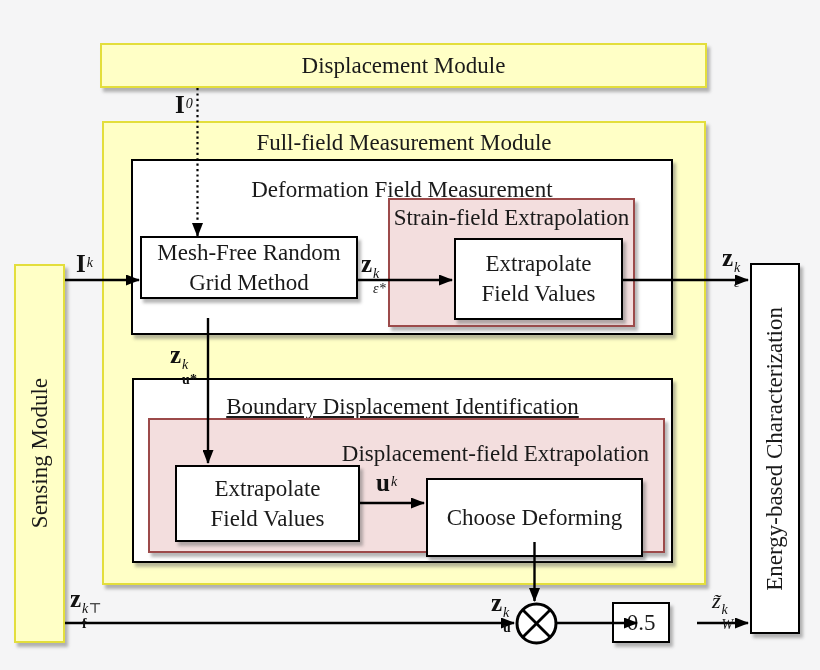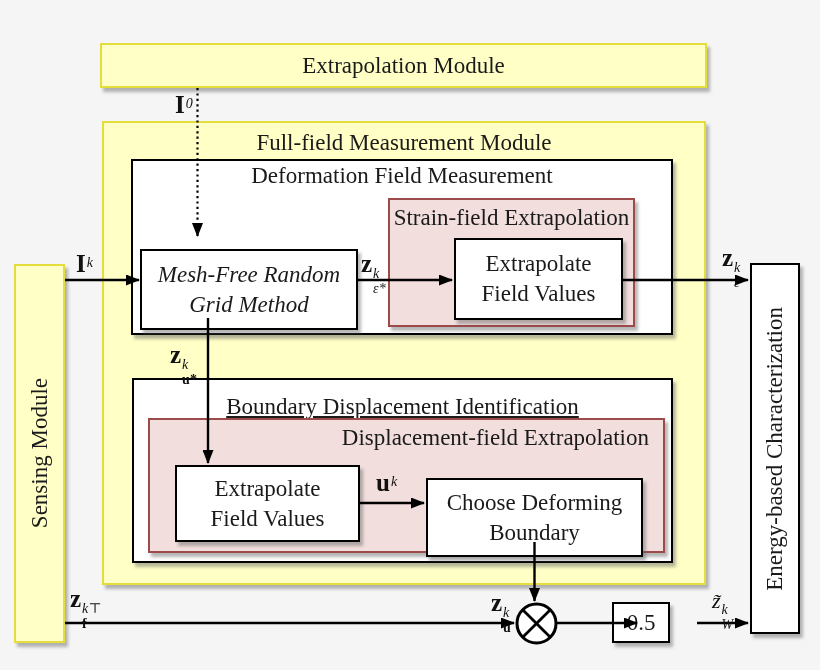--- a/index.html
+++ b/index.html
@@ -32,48 +32,48 @@
   .mlab.m2 .stack{vertical-align:-0.42em;}
   .mlab.m1 .stack{vertical-align:0.38em;}
   .mlab .sub:empty,.mlab .sup:empty{height:0;}
 </style>
 </head>
 <body>
 
 <div id="stage">
 
   <div class="box yellow shadow" style="left:100px;top:43px;width:607px;height:45px;">
-    <div class="title" style="margin-top:8px;">Extrapolation Module</div>
+    <div class="title" style="margin-top:8px;">Displacement Module</div>
   </div>
 
   <div class="box yellow shadow" style="left:102px;top:121px;width:604px;height:464px;">
     <div class="title" style="margin-top:7px;">Full-field Measurement Module</div>
   </div>
 
   <div class="box yellow shadow vbox" style="left:14px;top:264px;width:51px;height:379px;">
     <span class="vtext">Sensing Module</span>
   </div>
 
   <div class="box white shadow" style="left:131px;top:159px;width:542px;height:176px;">
-    <div class="title" style="margin-top:2px;text-align:center;">Deformation Field Measurement</div>
+    <div class="title" style="margin-top:16px;text-align:center;">Deformation Field Measurement</div>
   </div>
 
   <div class="box pink shadow" style="left:388px;top:198px;width:247px;height:129px;">
     <div class="title" style="margin-top:5px;">Strain-field Extrapolation</div>
   </div>
 
   <div class="box white shadow" style="left:132px;top:378px;width:541px;height:185px;">
     <div class="title" style="margin-top:14px;text-decoration:underline;">Boundary Displacement Identification</div>
   </div>
 
   <div class="box pink shadow" style="left:148px;top:418px;width:517px;height:135px;">
-    <div class="title" style="margin-top:5px;text-align:right;padding-right:14px;">Displacement-field Extrapolation</div>
+    <div class="title" style="margin-top:21px;text-align:right;padding-right:14px;">Displacement-field Extrapolation</div>
   </div>
 
-  <div class="box white shadow center-xy" style="left:140px;top:249px;width:218px;height:81px;border-width:2.5px;font-style:italic;">
+  <div class="box white shadow center-xy" style="left:140px;top:236px;width:218px;height:63px;border-width:2.5px;">
     <div class="block-text">
       <div>Mesh-Free Random</div>
       <div>Grid Method</div>
     </div>
   </div>
 
   <div class="box white shadow center-xy" style="left:454px;top:238px;width:169px;height:82px;border-width:2.5px;">
     <div class="block-text">
       <div>Extrapolate</div>
       <div>Field Values</div>
@@ -83,21 +83,20 @@
   <div class="box white shadow center-xy" style="left:175px;top:465px;width:185px;height:77px;border-width:2.5px;">
     <div class="block-text">
       <div>Extrapolate</div>
       <div>Field Values</div>
     </div>
   </div>
 
   <div class="box white shadow center-xy" style="left:426px;top:478px;width:217px;height:79px;border-width:2.5px;">
     <div class="block-text">
       <div>Choose Deforming</div>
-      <div>Boundary</div>
     </div>
   </div>
 
   <div class="box white shadow vbox" style="left:750px;top:263px;width:50px;height:371px;border-width:2.5px;">
     <span class="vtext">Energy-based Characterization</span>
   </div>
 
   <div class="box white shadow center-xy" style="left:612px;top:602px;width:58px;height:41px;border-width:2.5px;">
     <span class="title">0.5</span>
   </div>

